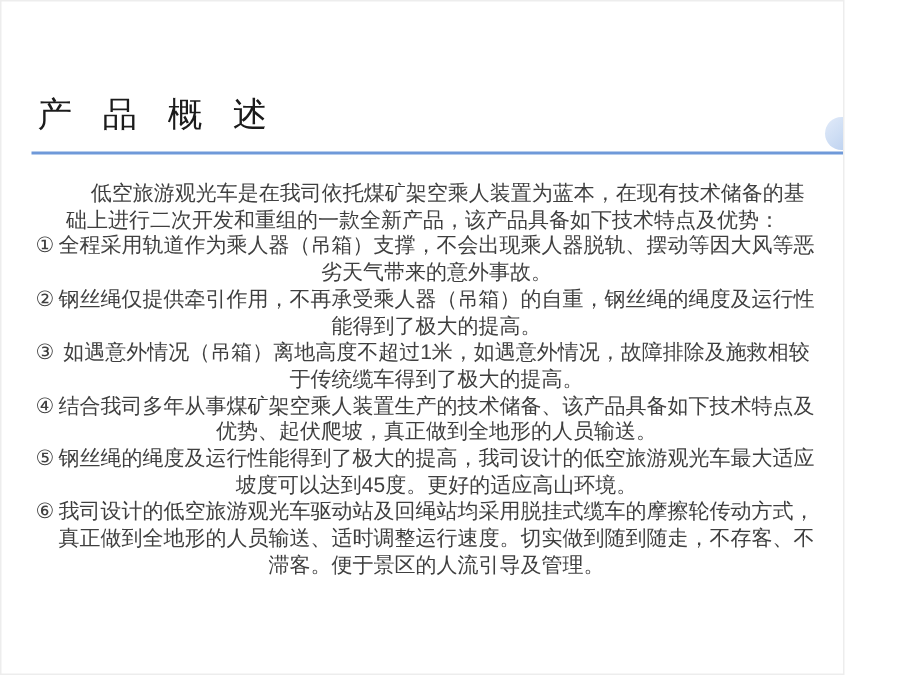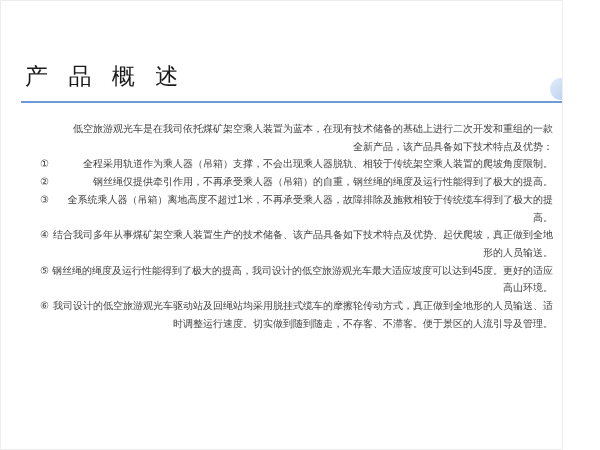--- a/index.html
+++ b/index.html
@@ -50,27 +50,27 @@
     left: 549px;
     top: 77px;
     width: 22px;
     height: 22px;
     border-radius: 50%;
     background: linear-gradient(135deg, #dde8f8 0%, #a9c4eb 100%);
     opacity: 0.85;
   }
   .body-text {
     position: absolute;
-    left: 30px;
+    left: 20px;
     top: 119px;
     width: 522px;
-    font-size: 10px;
+    font-size: 14px;
     line-height: 17.7px;
     color: #3f3f3f;
-    text-align: right;
+    text-align: center;
   }
   .intro-paragraph {
     margin: 0;
     text-indent: 33px;
   }
   .feature-list {
     margin: 0;
     padding: 0;
   }
   .feature-item {
@@ -98,31 +98,31 @@
   <div class="decor-circle-small"></div>
 
   <div class="body-text">
 
     <p class="intro-paragraph">低空旅游观光车是在我司依托煤矿架空乘人装置为蓝本，在现有技术储备的基础上进行二次开发和重组的一款全新产品，该产品具备如下技术特点及优势：</p>
 
     <div class="feature-list">
 
       <div class="feature-item">
         <span class="feature-marker">①</span>
-        <span class="feature-text">全程采用轨道作为乘人器（吊箱）支撑，不会出现乘人器脱轨、相较于传统架空乘人装置的爬坡角度限制。</span>
+        <span class="feature-text">全程采用轨道作为乘人器（吊箱）支撑，不会出现乘人器脱轨、摆动等因大风等恶劣天气带来的意外事故。</span>
       </div>
 
       <div class="feature-item">
         <span class="feature-marker">②</span>
         <span class="feature-text">钢丝绳仅提供牵引作用，不再承受乘人器（吊箱）的自重，钢丝绳的绳度及运行性能得到了极大的提高。</span>
       </div>
 
       <div class="feature-item">
         <span class="feature-marker">③</span>
-        <span class="feature-text">全系统乘人器（吊箱）离地高度不超过1米，不再承受乘人器，故障排除及施救相较于传统缆车得到了极大的提高。</span>
+        <span class="feature-text">如遇意外情况（吊箱）离地高度不超过1米，如遇意外情况，故障排除及施救相较于传统缆车得到了极大的提高。</span>
       </div>
 
       <div class="feature-item">
         <span class="feature-marker">④</span>
         <span class="feature-text">结合我司多年从事煤矿架空乘人装置生产的技术储备、该产品具备如下技术特点及优势、起伏爬坡，真正做到全地形的人员输送。</span>
       </div>
 
       <div class="feature-item">
         <span class="feature-marker">⑤</span>
         <span class="feature-text">钢丝绳的绳度及运行性能得到了极大的提高，我司设计的低空旅游观光车最大适应坡度可以达到45度。更好的适应高山环境。</span>

